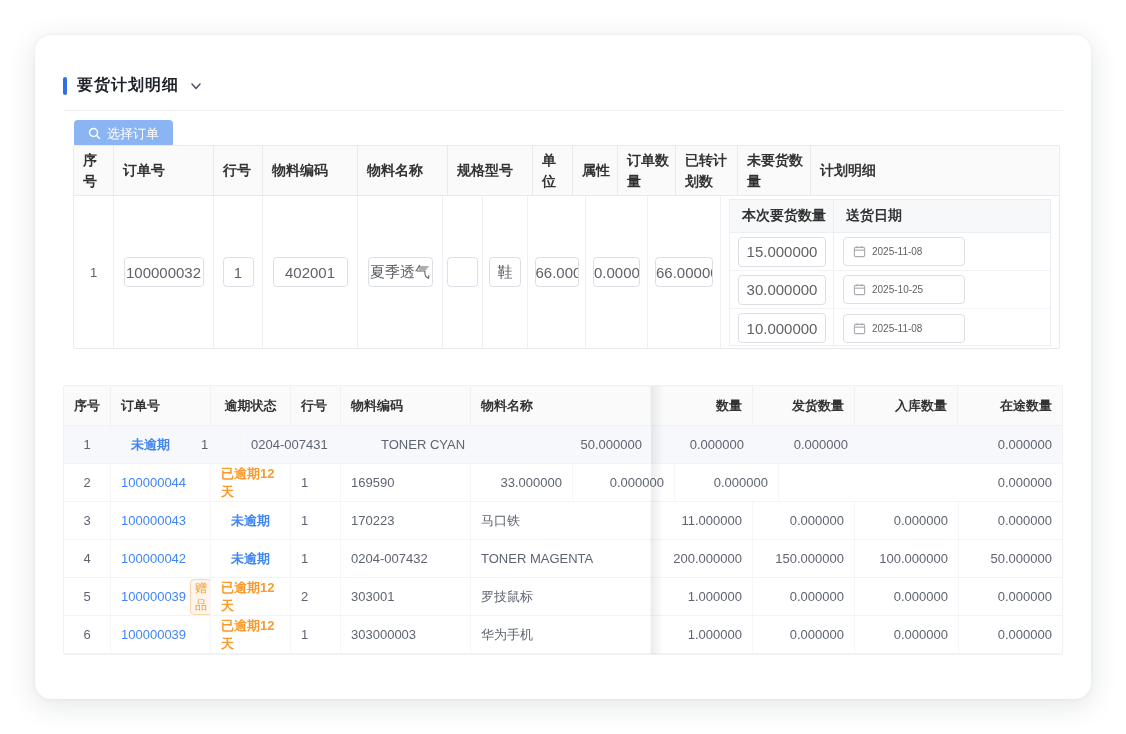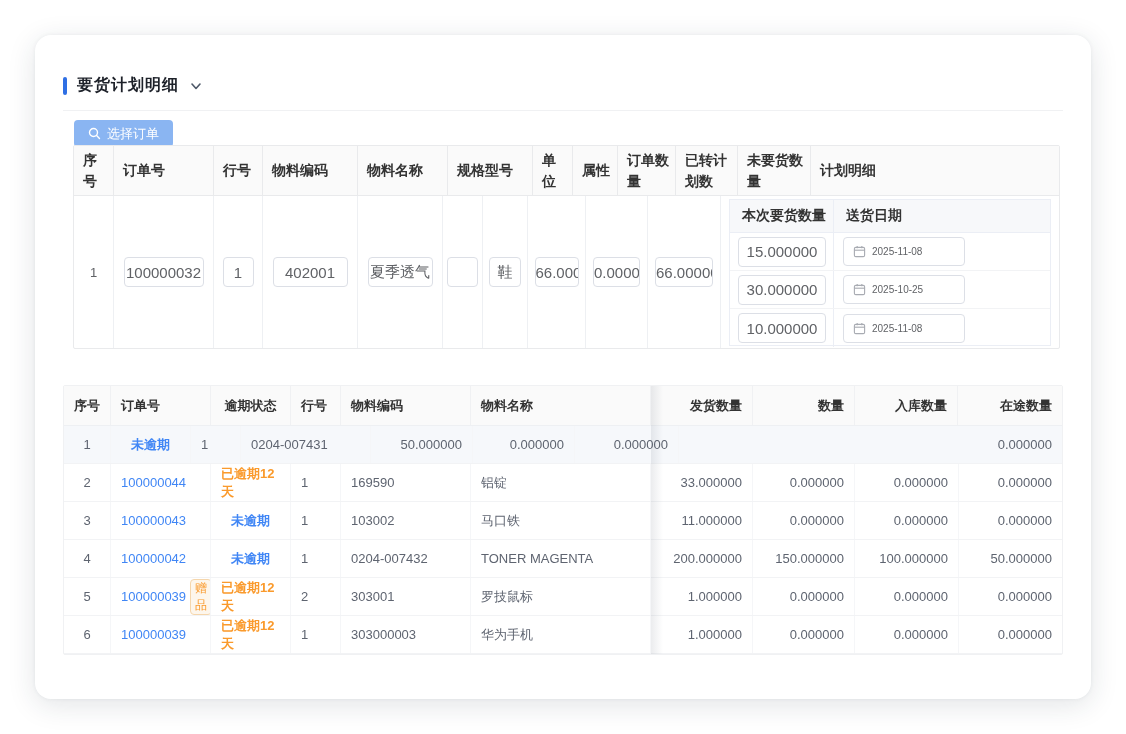--- a/index.html
+++ b/index.html
@@ -219,66 +219,66 @@
   </div>
 
   <div class="order-table">
     <div class="ot-head">
       <div class="cell" style="width:47px">序号</div>
       <div class="cell" style="width:100px">订单号</div>
       <div class="cell col-c" style="width:80px">逾期状态</div>
       <div class="cell" style="width:50px">行号</div>
       <div class="cell" style="width:130px">物料编码</div>
       <div class="cell" style="width:180px">物料名称</div>
+      <div class="cell col-r" style="width:102px">数量</div>
       <div class="cell col-r" style="width:102px">发货数量</div>
-      <div class="cell col-r" style="width:102px">数量</div>
       <div class="cell col-r" style="flex:1">入库数量</div>
       <div class="cell col-r" style="width:104px">在途数量</div>
     </div>
 
     <div class="ot-row row-striped">
       <div class="cell col-c" style="width:47px">1</div>
       <div class="cell col-c" style="width:80px">
           <span class="status status-ok">未逾期</span>
         </div>
       <div class="cell" style="width:50px">1</div>
       <div class="cell" style="width:130px">0204-007431</div>
+      <div class="cell" style="width:180px">TONER CYAN</div>
       <div class="cell col-r" style="width:102px">50.000000</div>
       <div class="cell col-r" style="width:102px">0.000000</div>
       <div class="cell col-r" style="width:104px">0.000000</div>
       <div class="cell col-r" style="flex:1">0.000000</div>
     </div>
 
     <div class="ot-row">
       <div class="cell col-c" style="width:47px">2</div>
       <div class="cell" style="width:100px">
           <span class="link">100000044</span>
         </div>
       <div class="cell col-c" style="width:80px">
           <span class="status status-overdue">已逾期12天</span>
         </div>
       <div class="cell" style="width:50px">1</div>
       <div class="cell" style="width:130px">169590</div>
-      <div class="cell" style="width:180px">铝锭</div>
       <div class="cell col-r" style="width:102px">33.000000</div>
       <div class="cell col-r" style="width:102px">0.000000</div>
       <div class="cell col-r" style="width:104px">0.000000</div>
       <div class="cell col-r" style="flex:1">0.000000</div>
     </div>
 
     <div class="ot-row">
       <div class="cell col-c" style="width:47px">3</div>
       <div class="cell" style="width:100px">
           <span class="link">100000043</span>
         </div>
       <div class="cell col-c" style="width:80px">
           <span class="status status-ok">未逾期</span>
         </div>
       <div class="cell" style="width:50px">1</div>
-      <div class="cell" style="width:130px">103002</div>
+      <div class="cell" style="width:130px">170223</div>
       <div class="cell" style="width:180px">马口铁</div>
       <div class="cell col-r" style="width:102px">11.000000</div>
       <div class="cell col-r" style="width:102px">0.000000</div>
       <div class="cell col-r" style="width:104px">0.000000</div>
       <div class="cell col-r" style="flex:1">0.000000</div>
     </div>
 
     <div class="ot-row">
       <div class="cell col-c" style="width:47px">4</div>
       <div class="cell" style="width:100px">

